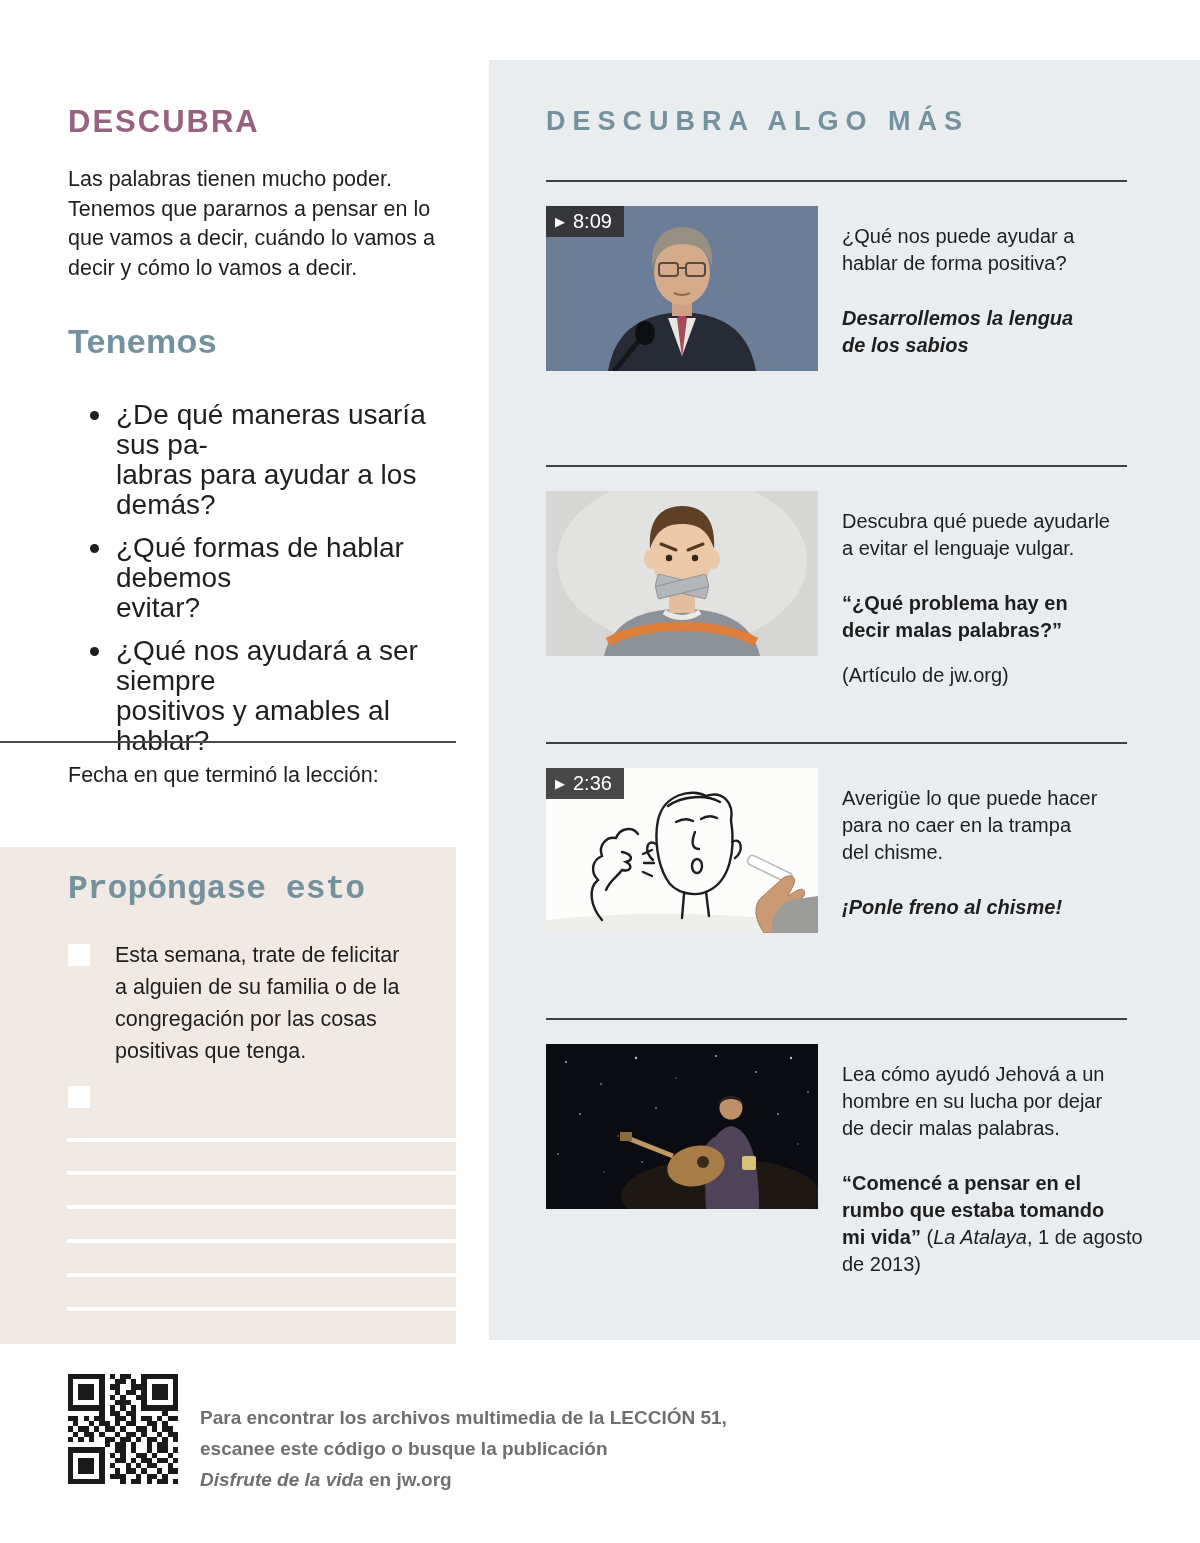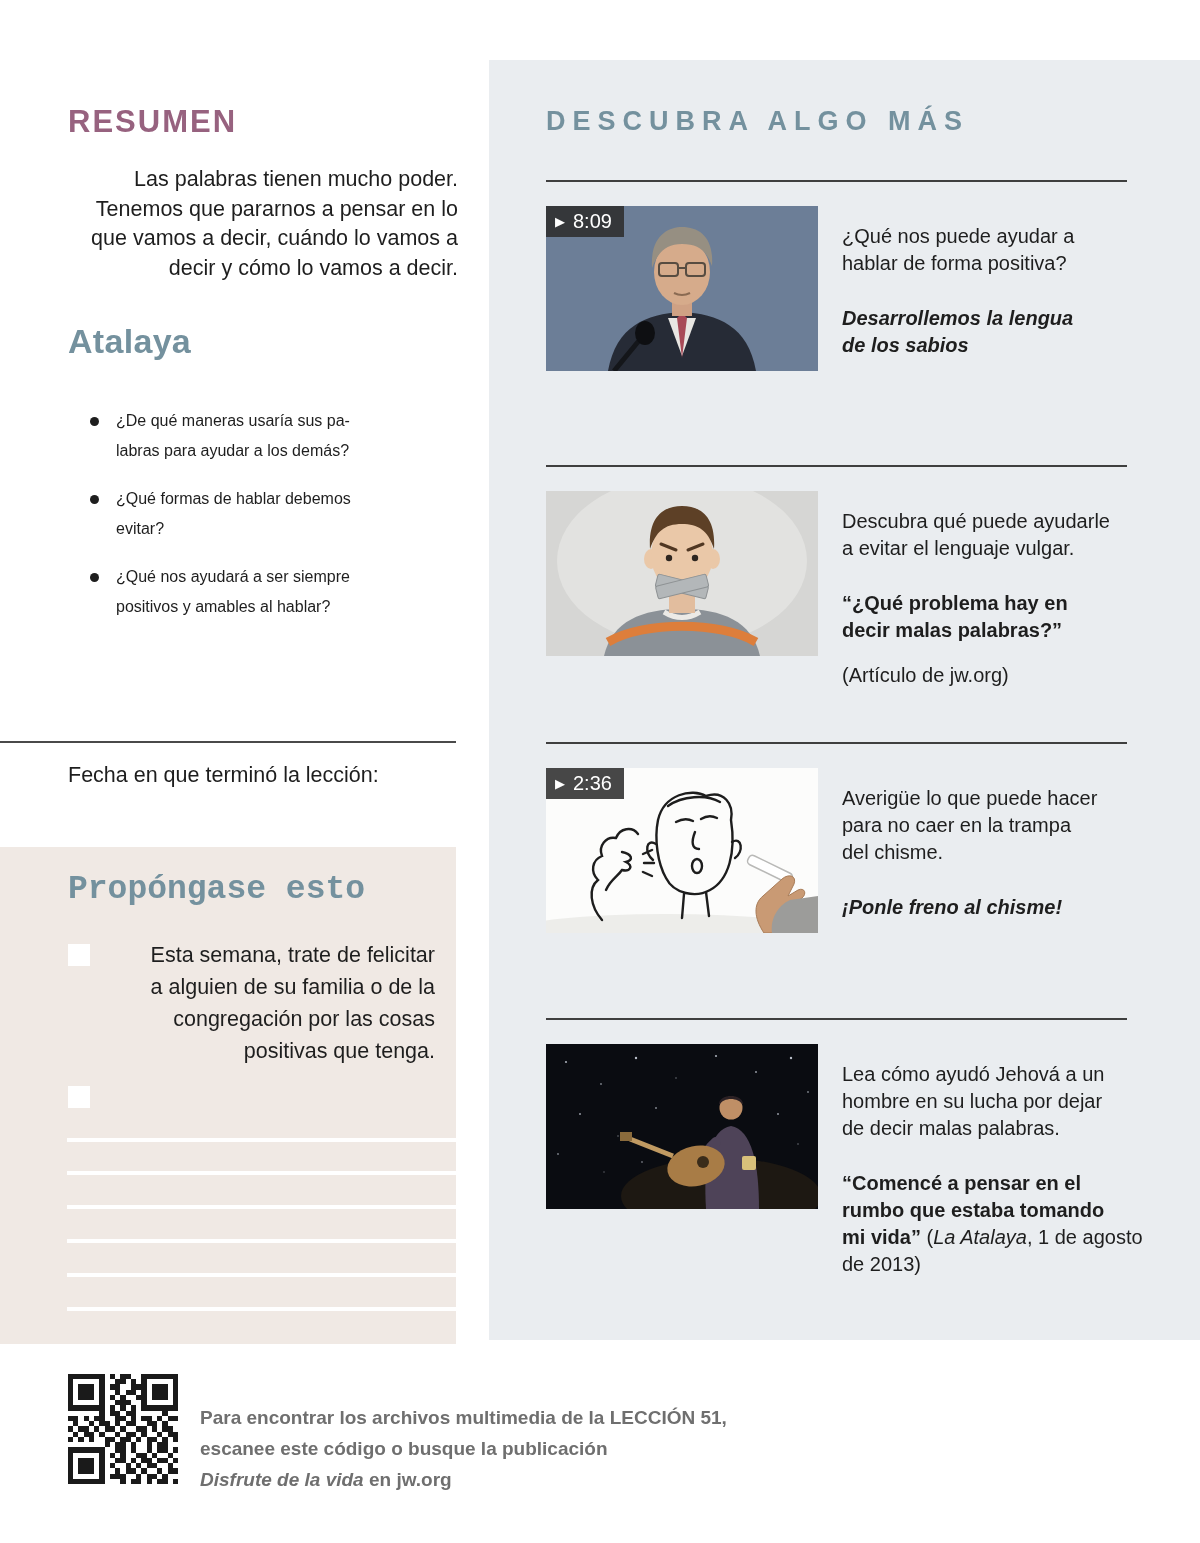--- a/index.html
+++ b/index.html
@@ -1,26 +1,26 @@
 <!DOCTYPE html>
 <html><head>
 <meta charset="utf-8">
 <style>
   html,body{margin:0;padding:0;background:#ffffff;}
   .page{position:relative;width:1200px;height:1543px;background:#ffffff;overflow:hidden;
         font-family:"Liberation Sans", sans-serif;color:#1e1e1e;}
   .abs{position:absolute;}
-  .pre{white-space:pre-line;text-align:right;}
+  .pre{white-space:pre-line;}
 
   
   .resumen{left:68px;top:104px;font-size:31px;font-weight:bold;letter-spacing:2px;color:#97627f;margin:0;}
   .summary{left:68px;top:165px;width:390px;font-size:21.5px;line-height:29.5px;margin:0;}
   .repaso{left:68px;top:322px;font-size:34px;font-weight:bold;color:#74919e;margin:0;letter-spacing:.3px;}
   .bullets{left:68px;top:388px;width:390px;margin:0;padding:0;list-style:none;}
-  .bullets li{position:relative;padding-left:48px;margin:18px 0 13px 0;font-size:16px;line-height:30px;}
+  .bullets li{position:relative;padding-left:48px;margin:12px 0 13px 0;font-size:28px;line-height:30px;}
   .dot{position:absolute;left:22px;top:11px;width:9px;height:9px;border-radius:50%;background:#1e1e1e;}
   .rule-left{left:0;top:741px;width:456px;height:2px;background:#4a4a4a;}
   .fecha{left:68px;top:763px;font-size:21.5px;margin:0;}
 
   .goals{left:0;top:847px;width:456px;height:497px;background:#f0e9e4;}
   .goals-title{position:absolute;left:68px;top:24px;font-size:33px;font-weight:bold;color:#74919e;margin:0;font-family:Liberation Mono, monospace;}
   .goal{position:absolute;left:68px;}
   .goal .cb{position:absolute;left:0;top:5px;width:22px;height:22px;background:#ffffff;}
   .goal p{margin:0 0 0 47px;width:320px;font-size:21.5px;line-height:32px;}
   .g1{top:92px;} .g2{top:234px;}
@@ -48,26 +48,26 @@
   .b{font-weight:bold;}
   .bi{font-weight:bold;font-style:italic;}
   .it{font-style:italic;}
   .t0{top:120px;} .t1{top:405px;} .t2{top:682px;} .t3{top:958px;}
 </style>
 </head>
 <body>
 
 <div class="page">
 
-  <h1 class="abs resumen">RESUMEN</h1>
+  <h1 class="abs resumen">DESCUBRA</h1>
   <p class="abs summary pre">Las palabras tienen mucho poder.
 Tenemos que pararnos a pensar en lo
 que vamos a decir, cuándo lo vamos a
 decir y cómo lo vamos a decir.</p>
-  <h2 class="abs repaso">Atalaya</h2>
+  <h2 class="abs repaso">Tenemos</h2>
 
   <ul class="abs bullets">
     <li>
       <span class="dot"></span>
       <span class="pre">¿De qué maneras usaría sus pa-
 labras para ayudar a los demás?</span>
     </li>
     <li>
       <span class="dot"></span>
       <span class="pre">¿Qué formas de hablar debemos

